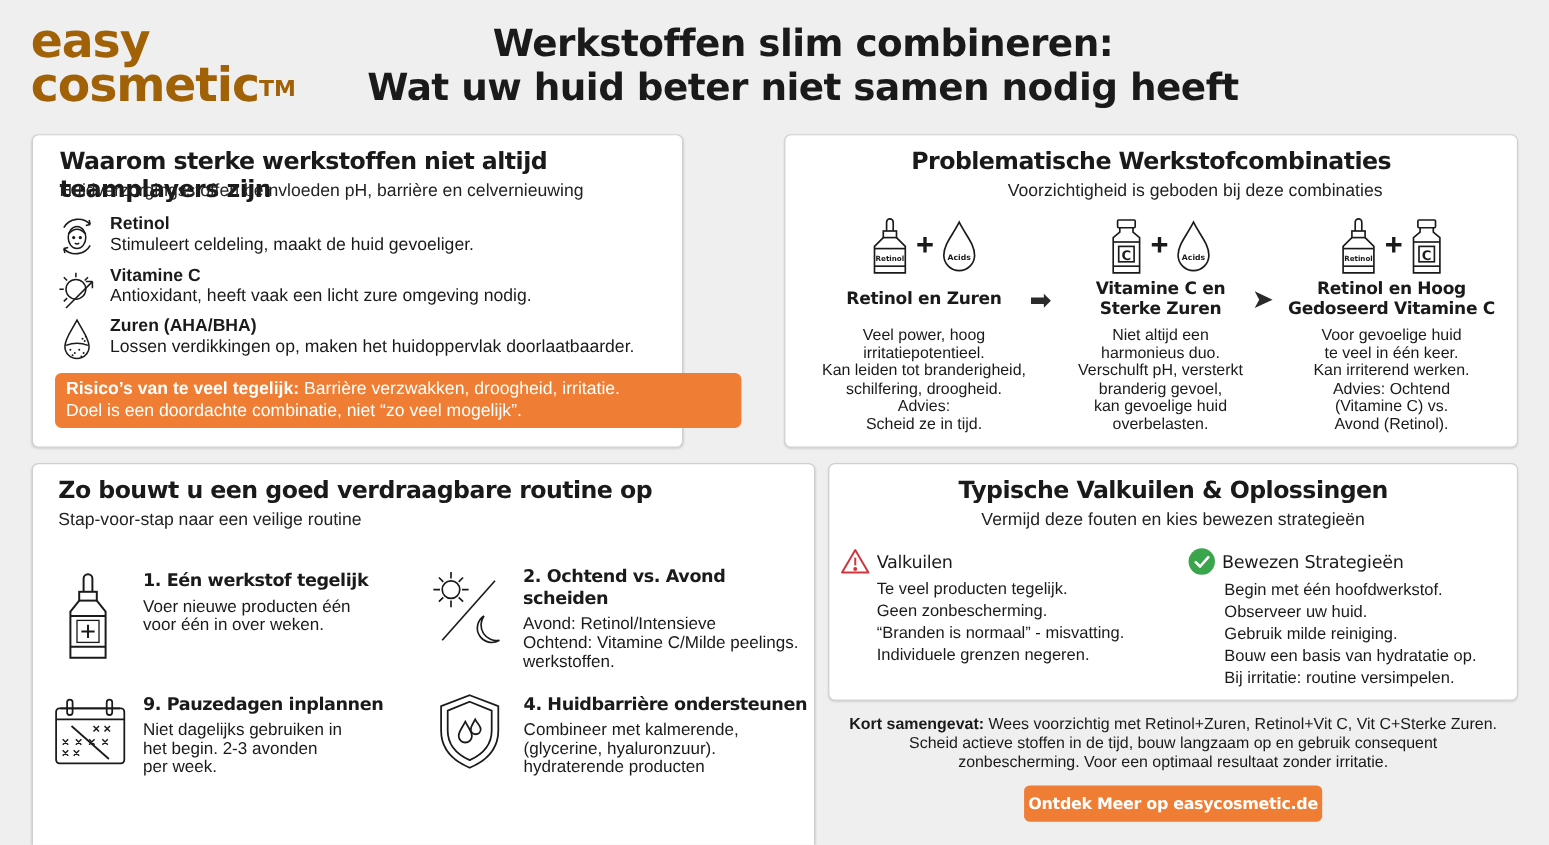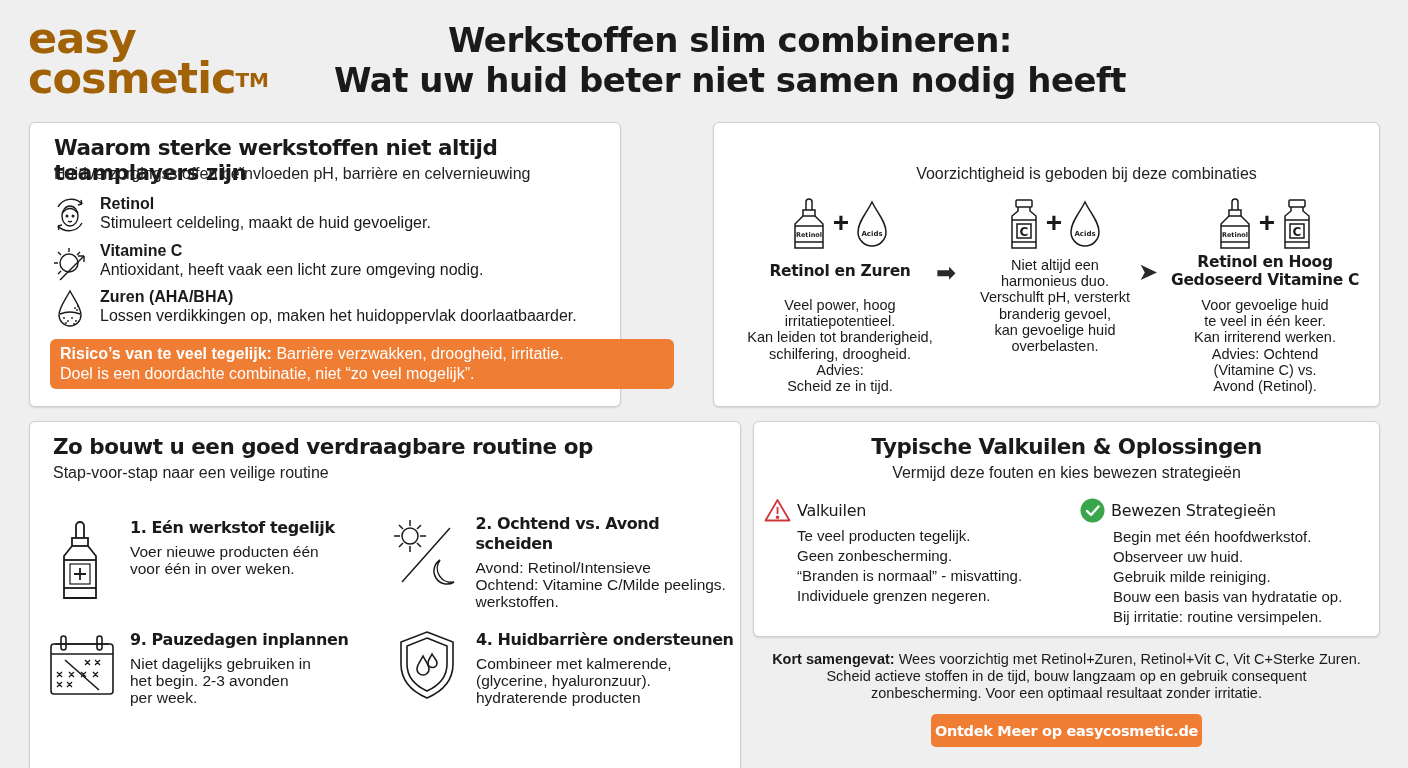--- a/index.html
+++ b/index.html
@@ -166,20 +166,21 @@
     </div>
   </div>
 
   <div class="risk">
     <div><b>Risico’s van te veel tegelijk:</b><span> Barrière verzwakken, droogheid, irritatie.</span></div>
     <div>Doel is een doordachte combinatie, niet “zo veel mogelijk”.</div>
   </div>
 </div>
 
 <div class="card c2">
+  <div class="card-title">Problematische Werkstofcombinaties</div>
   <div class="card-sub">Voorzichtigheid is geboden bij deze combinaties</div>
 
   <div class="combo" style="left:26px">
     <div class="icons">
       <svg width="36" height="54" viewBox="0 0 36 54" fill="none" stroke="#1a1a1a" stroke-width="1.5">
         <path d="M15 14 V6 a3 3 0 0 1 6 0 V14"></path>
           <rect x="12" y="14" width="12" height="6"></rect>
         <path d="M12 20 L4 28 V52 H32 V28 L24 20"></path>
           <line x1="4" y1="30" x2="32" y2="30"></line>
           <line x1="4" y1="46" x2="32" y2="46"></line>
@@ -215,20 +216,26 @@
           <line x1="4" y1="46" x2="28" y2="46"></line>
         <rect x="9" y="28" width="14" height="14"></rect>
         <text x="16" y="40" font-size="12" font-weight="bold" text-anchor="middle" fill="#1a1a1a" stroke="none" font-family="DejaVu Sans, sans-serif">C</text>
       </svg>
       <span class="plus">+</span>
       <svg width="34" height="54" viewBox="0 0 34 54" fill="none" stroke="#1a1a1a" stroke-width="1.5">
         <path d="M17 6 C11 18 3 26 3 36 a14 14 0 0 0 28 0 C31 26 23 18 17 6 Z"></path>
         <text x="17" y="40" font-size="7" font-weight="bold" text-anchor="middle" fill="#1a1a1a" stroke="none" font-family="DejaVu Sans, sans-serif">Acids</text>
       </svg>
     </div>
+    <div class="ttl">
+        <div>
+          <div>Vitamine C en</div>
+          <div>Sterke Zuren</div>
+        </div>
+      </div>
     <div class="txt">
       <div>Niet altijd een</div>
         <div>harmonieus duo.</div>
       <div>Verschulft pH, versterkt</div>
         <div>branderig gevoel,</div>
       <div>kan gevoelige huid</div>
         <div>overbelasten.</div>
     </div>
   </div>
 

